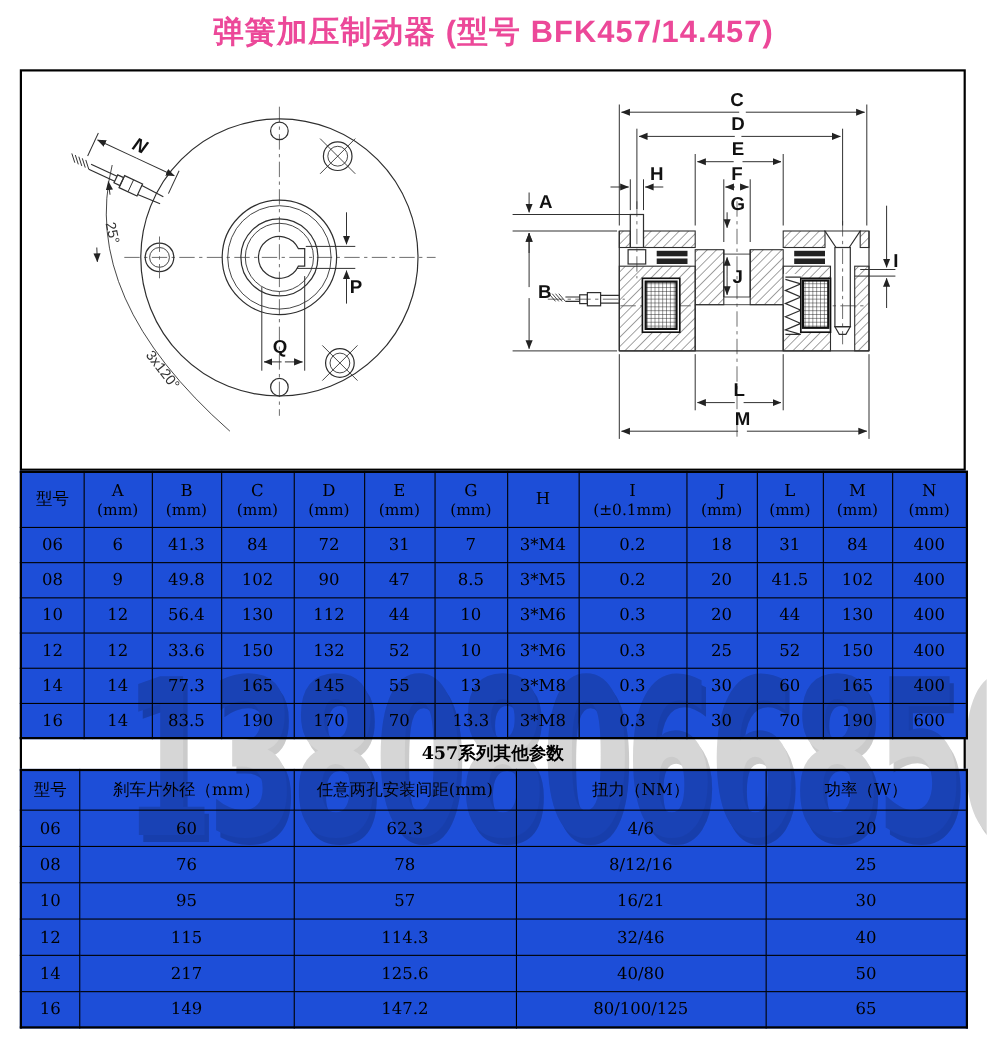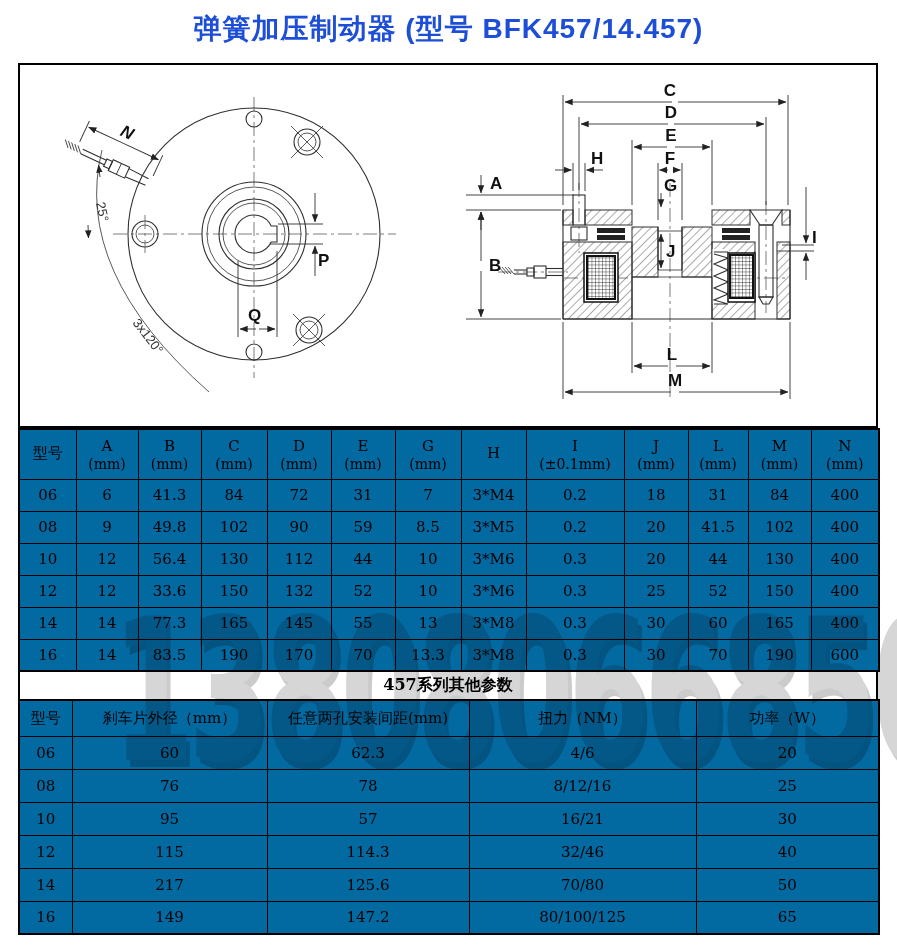--- a/index.html
+++ b/index.html
@@ -1,28 +1,28 @@
 <!DOCTYPE html>
 <html><head>
 <meta charset="utf-8">
 <style>
   html,body{margin:0;padding:0;background:#fff;}
   body{position:relative;width:897px;height:949px;overflow:hidden;
        font-family:"DejaVu Serif","Liberation Serif",serif;color:#000;}
   .title{position:absolute;top:10px;left:0;width:897px;text-align:center;
          font-family:"Liberation Sans","DejaVu Sans",sans-serif;font-weight:bold;
-         font-size:28px;letter-spacing:1px;color:#1d4ed8;}
+         font-size:28px;letter-spacing:1px;color:#ec4899;}
   .diagram-box{position:absolute;left:18px;top:63px;width:860px;height:365px;
                border:2px solid #000;box-sizing:border-box;background:#fff;}
   .diagram-box svg{position:absolute;top:0;}
   #front-svg{left:0;}
   #section-svg{left:428px;}
 
   table.tbl{position:absolute;left:18px;width:860px;border-collapse:collapse;
-            table-layout:fixed;background:#0369a1;}
+            table-layout:fixed;background:#1d4ed8;}
   table.tbl th,table.tbl td{border:1px solid #000;text-align:center;vertical-align:middle;
             font-weight:normal;font-size:15px;padding:0;overflow:hidden;}
   table.tbl{border:2px solid #000;}
   #t1{top:428px;}
   #t1 thead tr{height:50px;}
   #t1 tbody tr{height:32px;}
   #t1 .hl1{line-height:1.45;font-size:15px;}
   #t1 .hl2{line-height:1.1;font-size:14px;}
   .subtitle{position:absolute;left:18px;top:670px;width:860px;height:29px;box-sizing:border-box;
             border-left:2px solid #000;border-right:2px solid #000;
@@ -398,21 +398,21 @@
         <td>31</td>
         <td>84</td>
         <td>400</td>
       </tr>
       <tr>
         <td>08</td>
         <td>9</td>
         <td>49.8</td>
         <td>102</td>
         <td>90</td>
-        <td>59</td>
+        <td>47</td>
         <td>8.5</td>
         <td>3*M5</td>
         <td>0.2</td>
         <td>20</td>
         <td>41.5</td>
         <td>102</td>
         <td>400</td>
       </tr>
       <tr>
         <td>10</td>
@@ -522,21 +522,21 @@
         <td>12</td>
         <td>115</td>
         <td>114.3</td>
         <td>32/46</td>
         <td>40</td>
       </tr>
       <tr>
         <td>14</td>
         <td>217</td>
         <td>125.6</td>
-        <td>70/80</td>
+        <td>40/80</td>
         <td>50</td>
       </tr>
       <tr>
         <td>16</td>
         <td>149</td>
         <td>147.2</td>
         <td>80/100/125</td>
         <td>65</td>
       </tr>
     </tbody>

